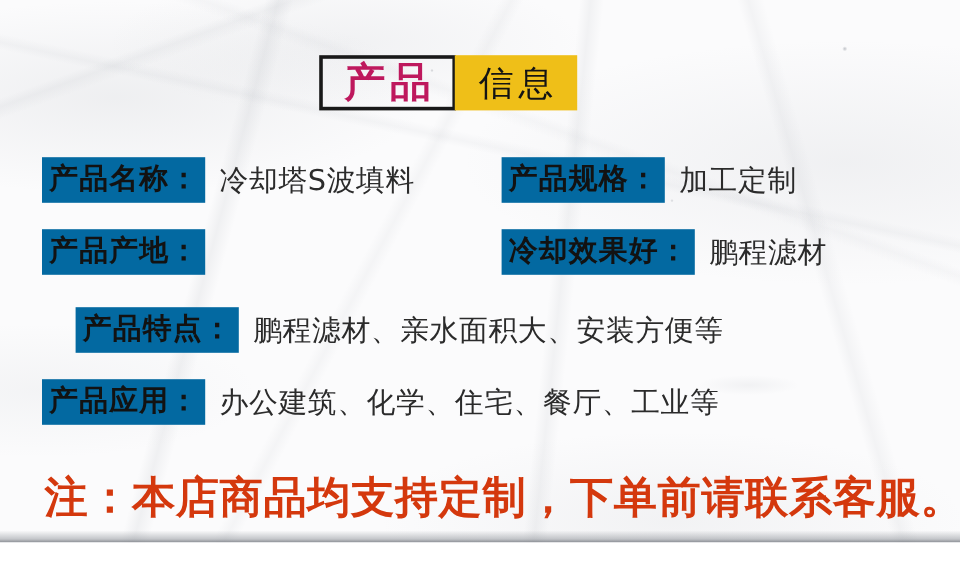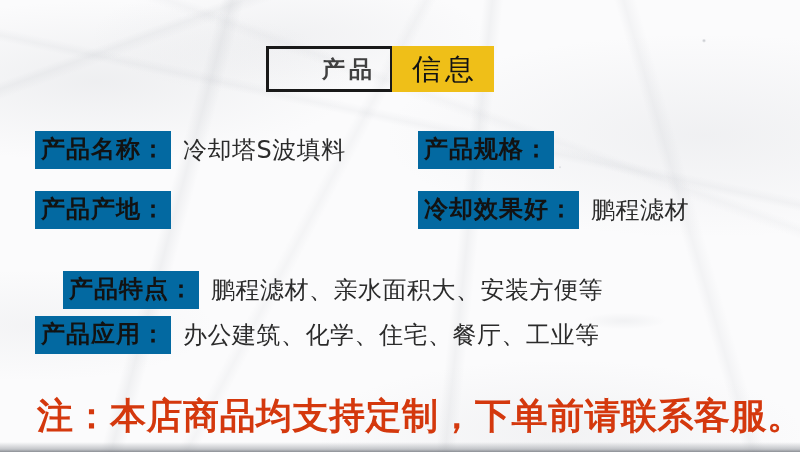--- a/index.html
+++ b/index.html
@@ -90,27 +90,26 @@
   .header-box {
     border: 3px solid #191919;
     background: transparent;
     display: flex;
     align-items: center;
     justify-content: center;
     padding: 0 14px;
     box-sizing: border-box;
   }
   .header-box-text {
-    font-size: 23px;
+    font-size: 34px;
     font-weight: 700;
-    color: #404040;
+    color: #be185d;
     letter-spacing: 4px;
     line-height: 1;
     padding-left: 4px;
-    margin-left: 35px;
   }
   .header-tag {
     background: #efbf18;
     display: flex;
     align-items: center;
     justify-content: center;
     padding: 0 16px;
     margin-left: -1px;
   }
   .header-tag-text {
@@ -145,21 +144,21 @@
     line-height: 1;
     margin-left: 12px;
     white-space: nowrap;
     letter-spacing: 0.5px;
   }
 
   .f-name   { left: 35px;  top: 131px; }
   .f-spec   { left: 418px; top: 131px; }
   .f-origin { left: 35px;  top: 191px; }
   .f-brand  { left: 418px; top: 191px; }
-  .f-feat   { left: 35px;  top: 271px; padding-left: 28px; }
+  .f-feat   { left: 35px;  top: 256px; padding-left: 28px; }
   .f-app    { left: 35px;  top: 316px; }
 
   
   .note {
     position: absolute;
     left: 37px;
     top: 398px;
     color: #d4380d;
     font-size: 36px;
     font-weight: 700;
@@ -189,20 +188,21 @@
       </div>
     </div>
 
     <div class="spec-field f-name">
       <span class="spec-label">产品名称：</span>
       <span class="spec-value">冷却塔S波填料</span>
     </div>
 
     <div class="spec-field f-spec">
       <span class="spec-label">产品规格：</span>
+      <span class="spec-value">加工定制</span>
     </div>
 
     <div class="spec-field f-origin">
       <span class="spec-label">产品产地：</span>
     </div>
 
     <div class="spec-field f-brand">
       <span class="spec-label">冷却效果好：</span>
       <span class="spec-value">鹏程滤材</span>
     </div>

